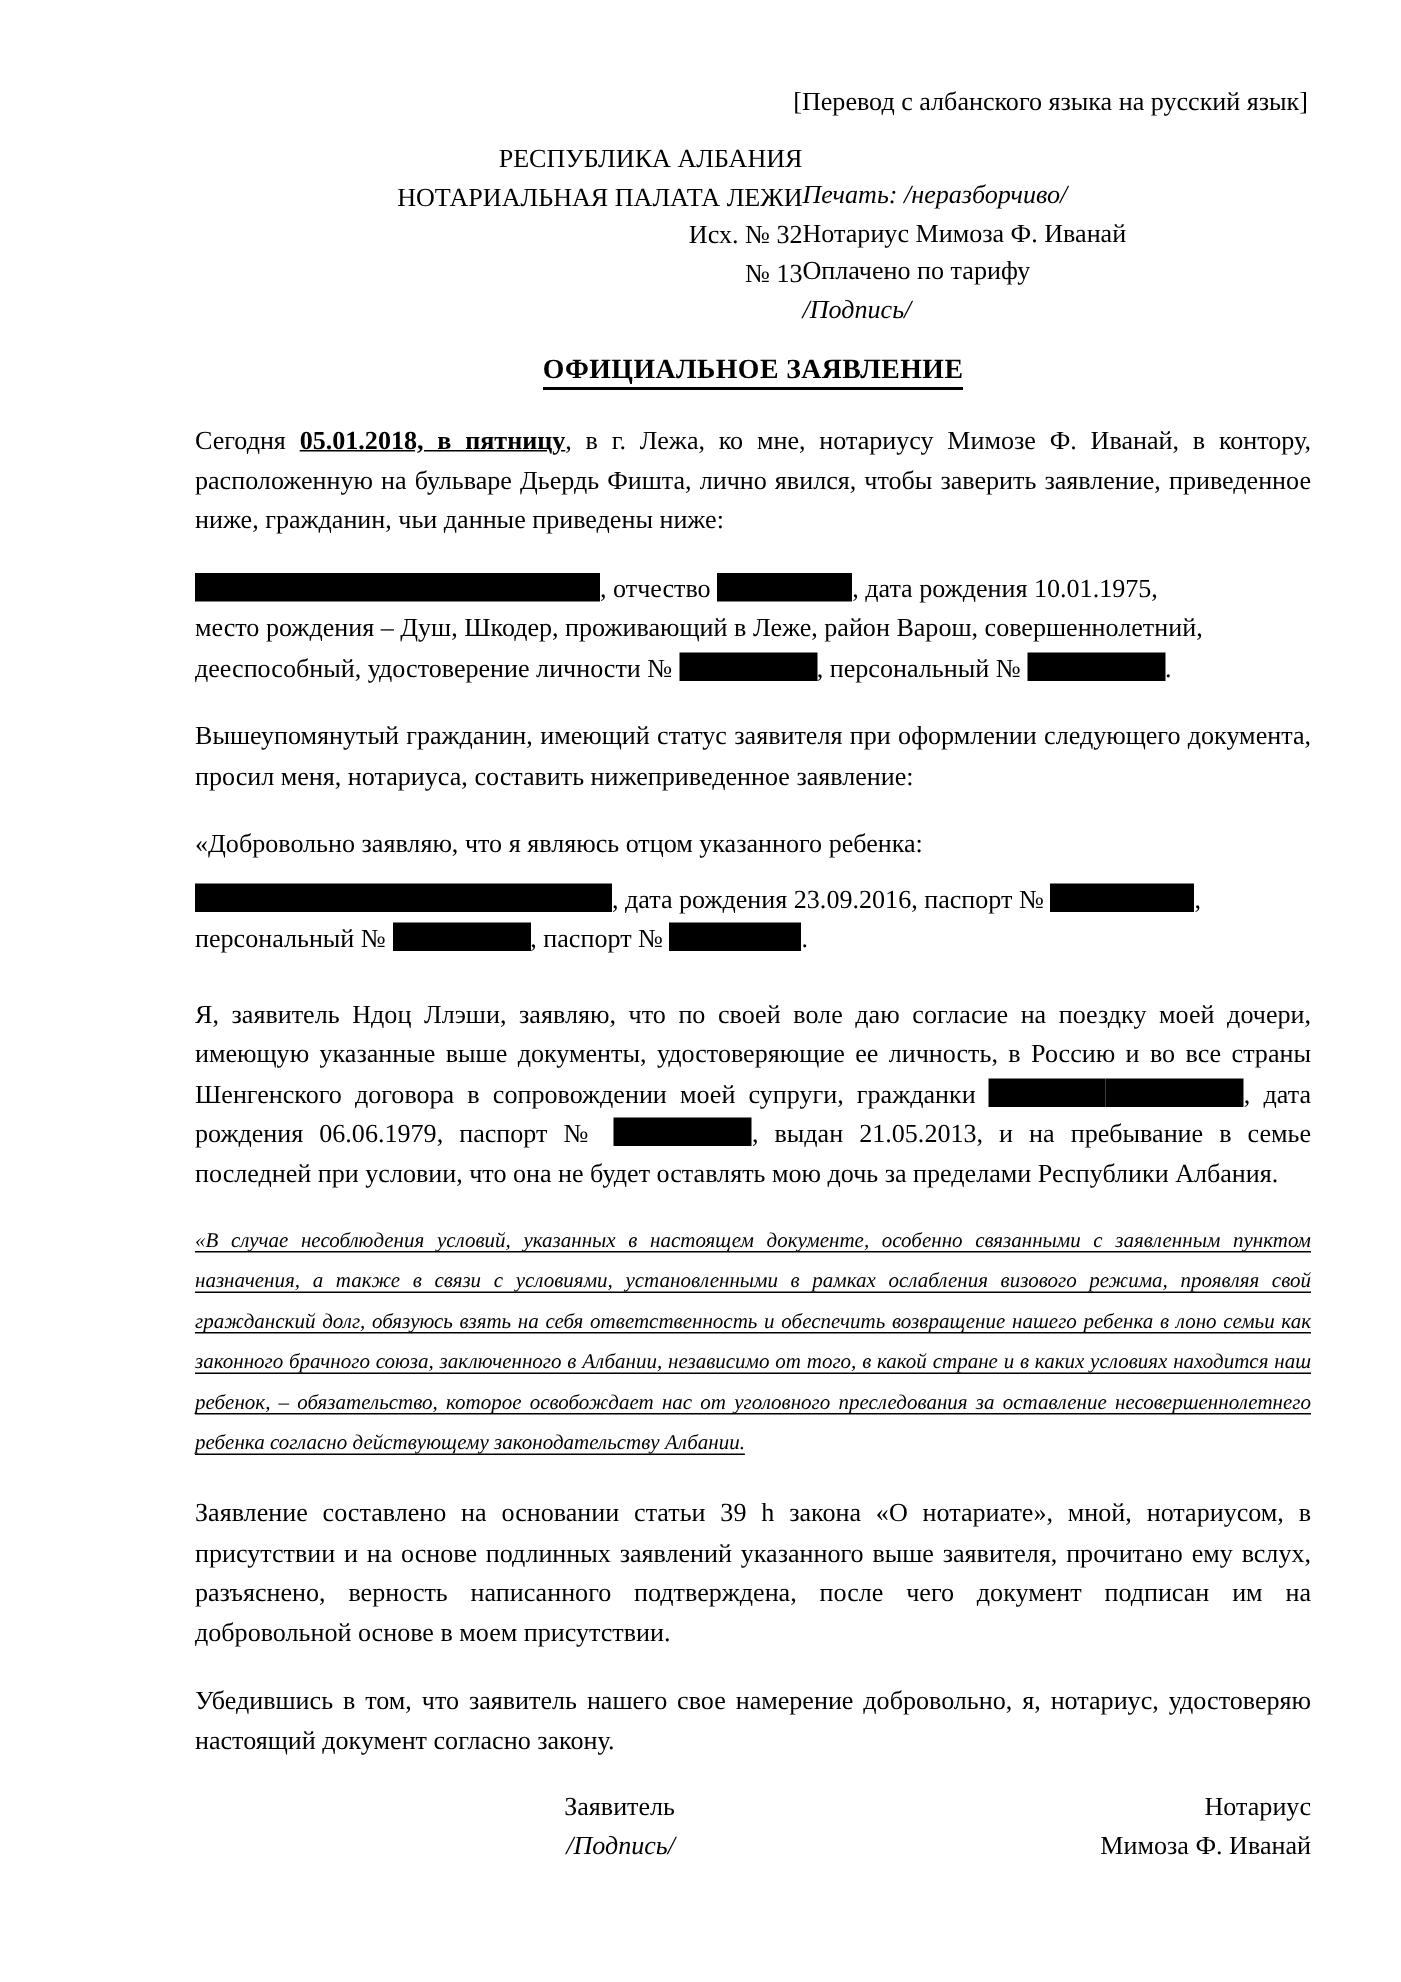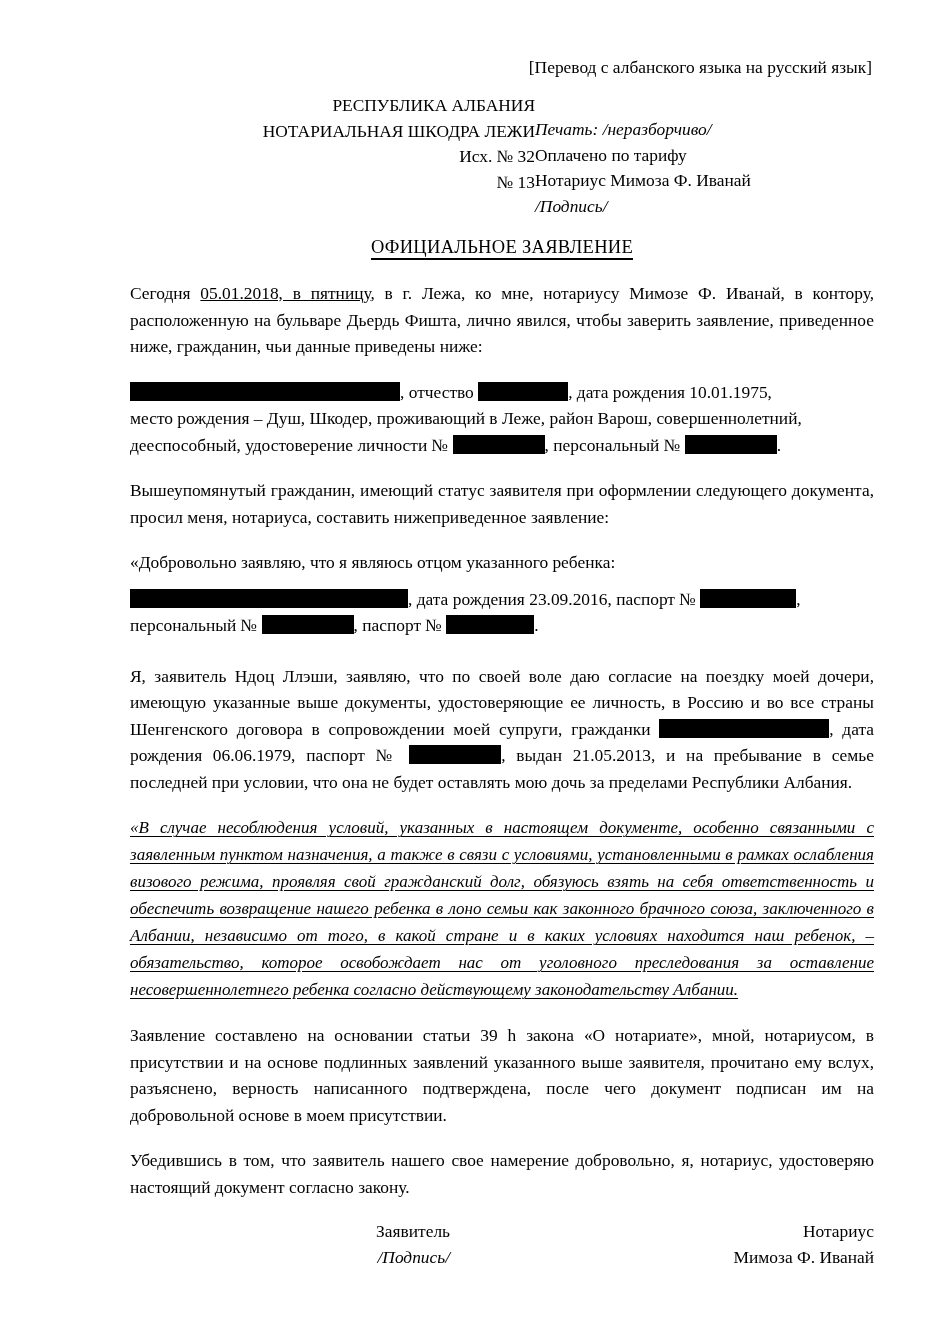--- a/index.html
+++ b/index.html
@@ -17,21 +17,21 @@
     -webkit-font-smoothing: antialiased;
   }
   .page {
     position: relative;
     width: 934px;
     height: 1114px;
     box-sizing: border-box;
     padding: 55px 60px 36px 130px;
   }
   .ital { font-style: italic; }
-  .bold { font-weight: normal; }
+  .bold { font-weight: bold; }
   .ul   { text-decoration: underline; }
 
   
   .translation-note {
     text-align: right;
     font-size: 17.4px;
     line-height: 24px;
     margin: 0 0 14px 0;
     padding-right: 2px;
   }
@@ -53,21 +53,21 @@
   .header-right .hr {
     font-size: 17.4px;
     line-height: 25.5px;
     white-space: nowrap;
   }
 
   
   .doc-title {
     text-align: center;
     font-size: 18.5px;
-    font-weight: normal;
+    font-weight: bold;
     letter-spacing: .3px;
     margin: 18px 0 22px 0;
   }
   .doc-title span {
     border-bottom: 2px solid #000;
     padding-bottom: 1px;
   }
 
   
   p.para {
@@ -81,21 +81,21 @@
   p.nowrapjust { text-align: left; }
 
   
   .undertaking {
     font-style: italic;
     text-decoration: underline;
     text-underline-offset: 3px;
     text-decoration-thickness: 1px;
     text-align: justify;
     text-align-last: left;
-    font-size: 17px;
+    font-size: 14px;
     line-height: 27px;
     margin: 0 0 19px 0;
   }
 
   
   .redact {
     display: inline-block;
     background: #000000;
     vertical-align: -3px;
     height: 19px;
@@ -122,28 +122,28 @@
 </head>
 <body>
 
 <div class="page">
 
   <div class="translation-note">[Перевод с албанского языка на русский язык]</div>
 
   <div class="header-grid">
     <div class="header-left">
       <div class="hl">РЕСПУБЛИКА АЛБАНИЯ</div>
-      <div class="hl">НОТАРИАЛЬНАЯ ШКОДРА ЛЕЖИ</div>
+      <div class="hl">НОТАРИАЛЬНАЯ ПАЛАТА ЛЕЖИ</div>
       <div class="hl">Исх. № 32</div>
       <div class="hl">№ 13</div>
     </div>
     <div class="header-right">
       <div class="hr ital">Печать: /неразборчиво/</div>
+      <div class="hr">Нотариус Мимоза Ф. Иванай</div>
       <div class="hr">Оплачено по тарифу</div>
-      <div class="hr">Нотариус Мимоза Ф. Иванай</div>
       <div class="hr ital">/Подпись/</div>
     </div>
   </div>
 
   <div class="doc-title">
     <span>ОФИЦИАЛЬНОЕ ЗАЯВЛЕНИЕ</span>
   </div>
 
   <p class="para"><span>Сегодня </span><span class="bold ul">05.01.2018, в пятницу</span><span>, в г. Лежа, ко мне, нотариусу Мимозе Ф. Иванай, в контору, расположенную на бульваре Дьердь Фишта, лично явился, чтобы заверить заявление, приведенное ниже, гражданин, чьи данные приведены ниже:</span></p>
 

